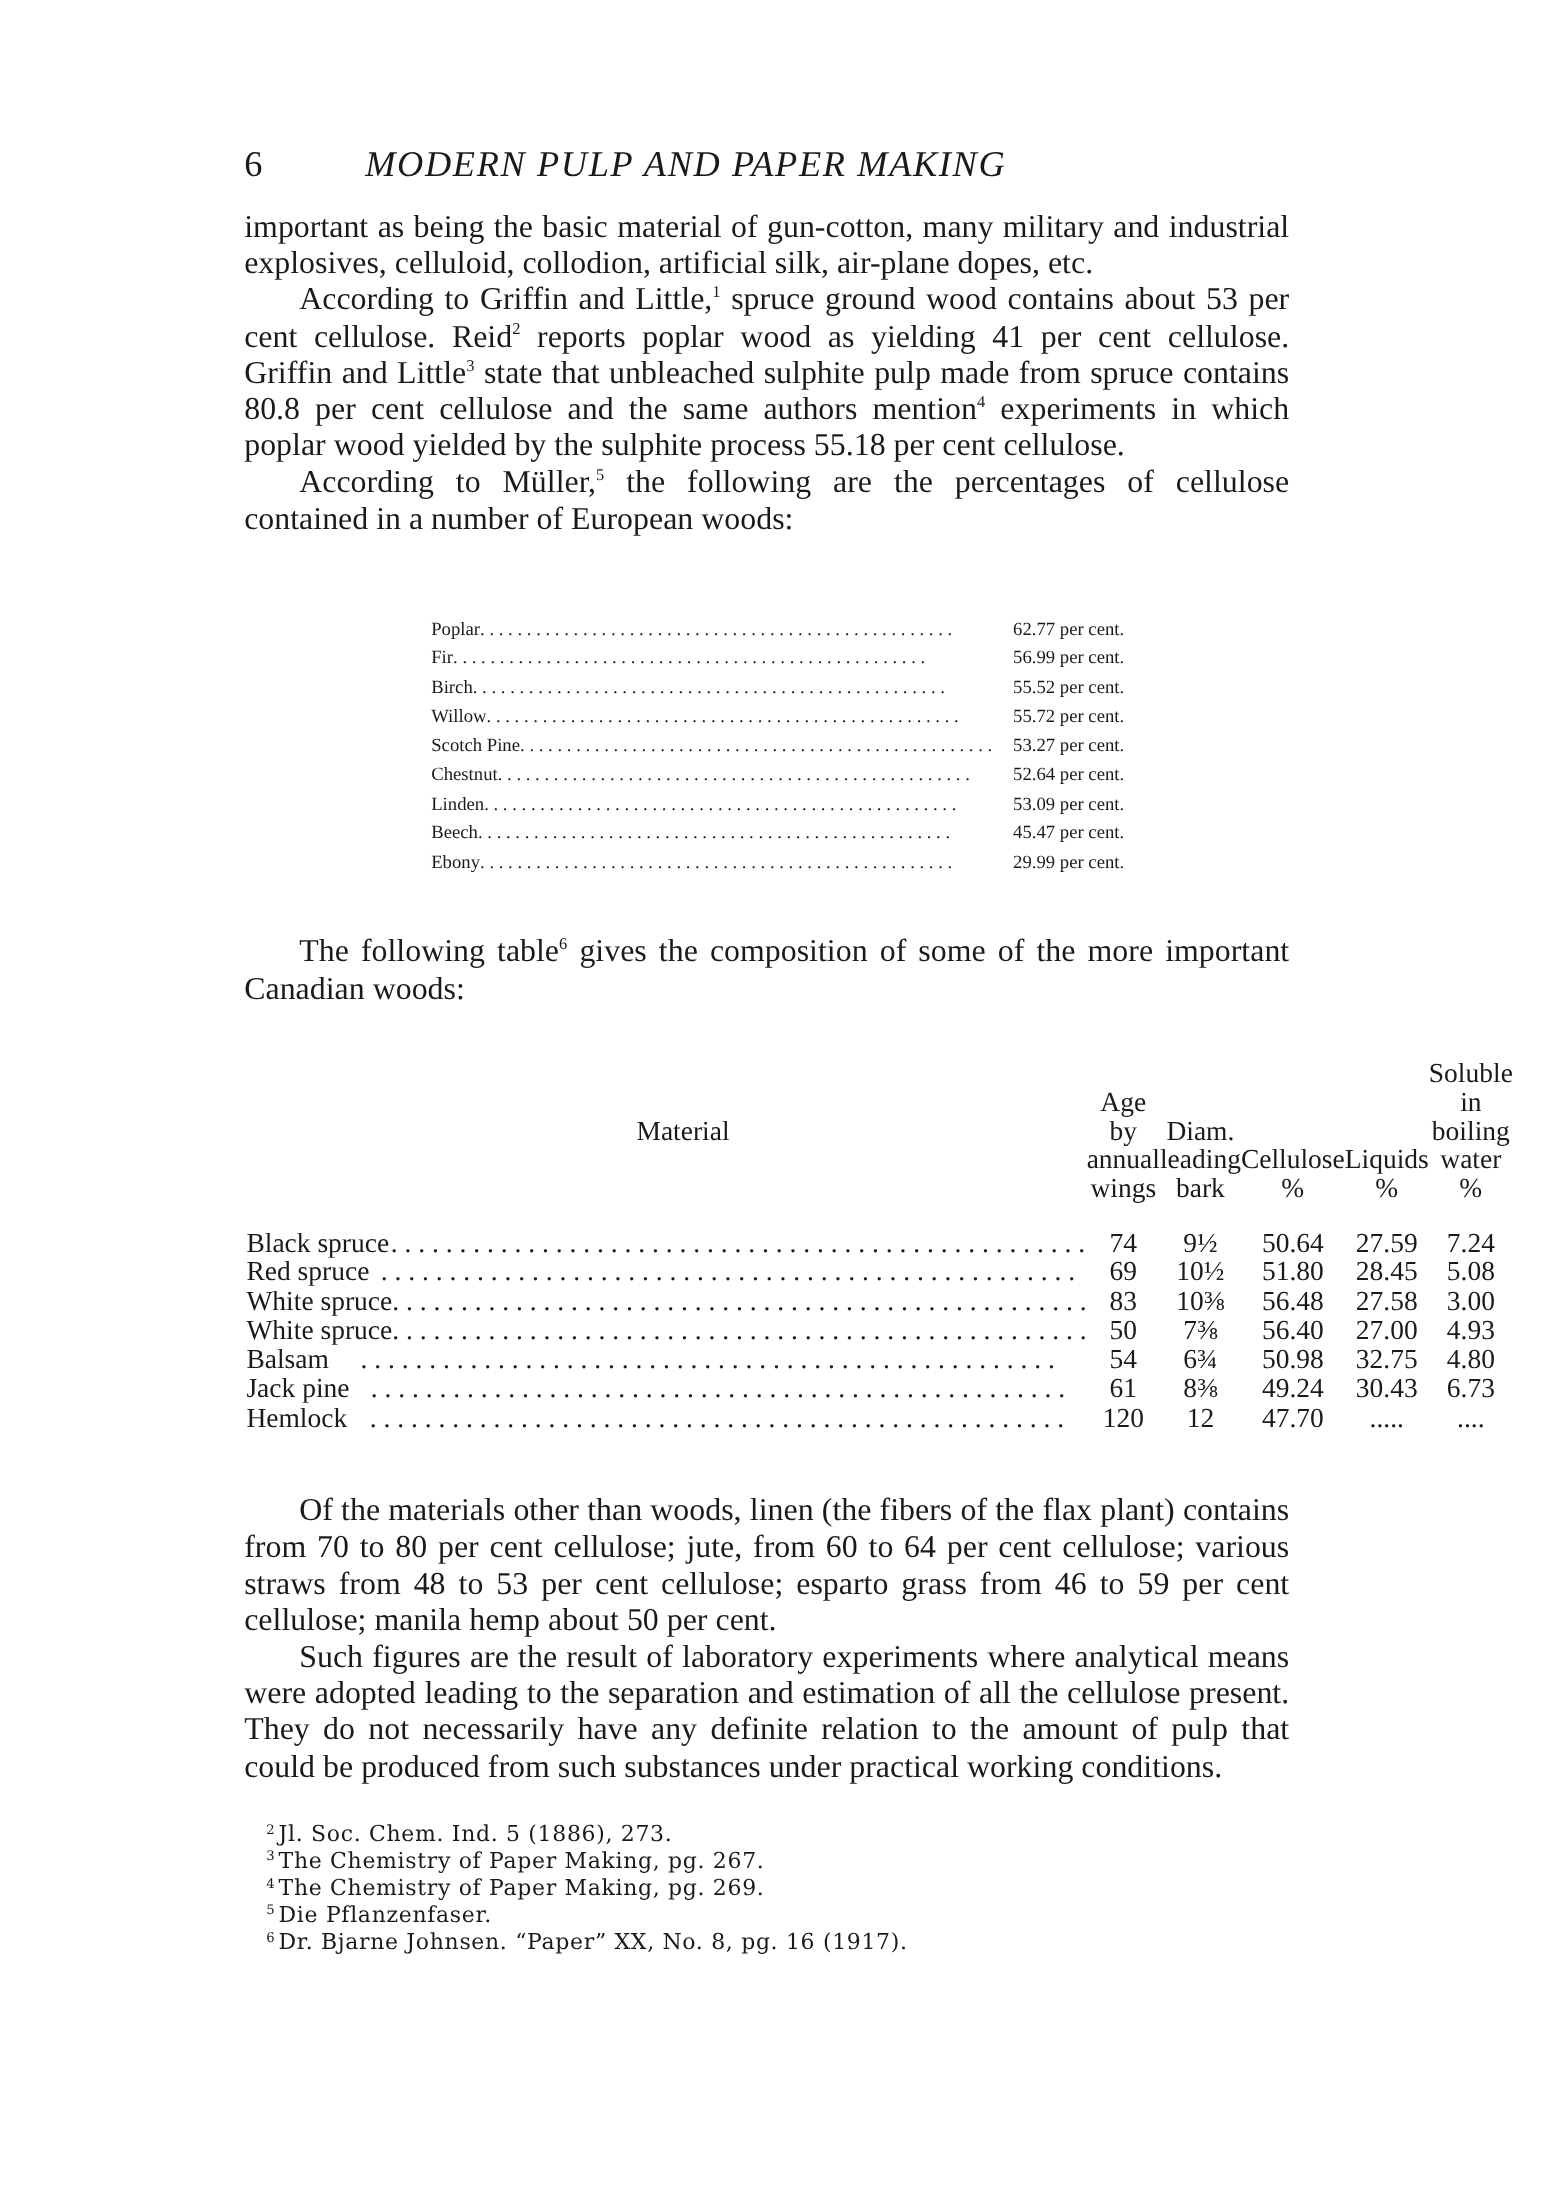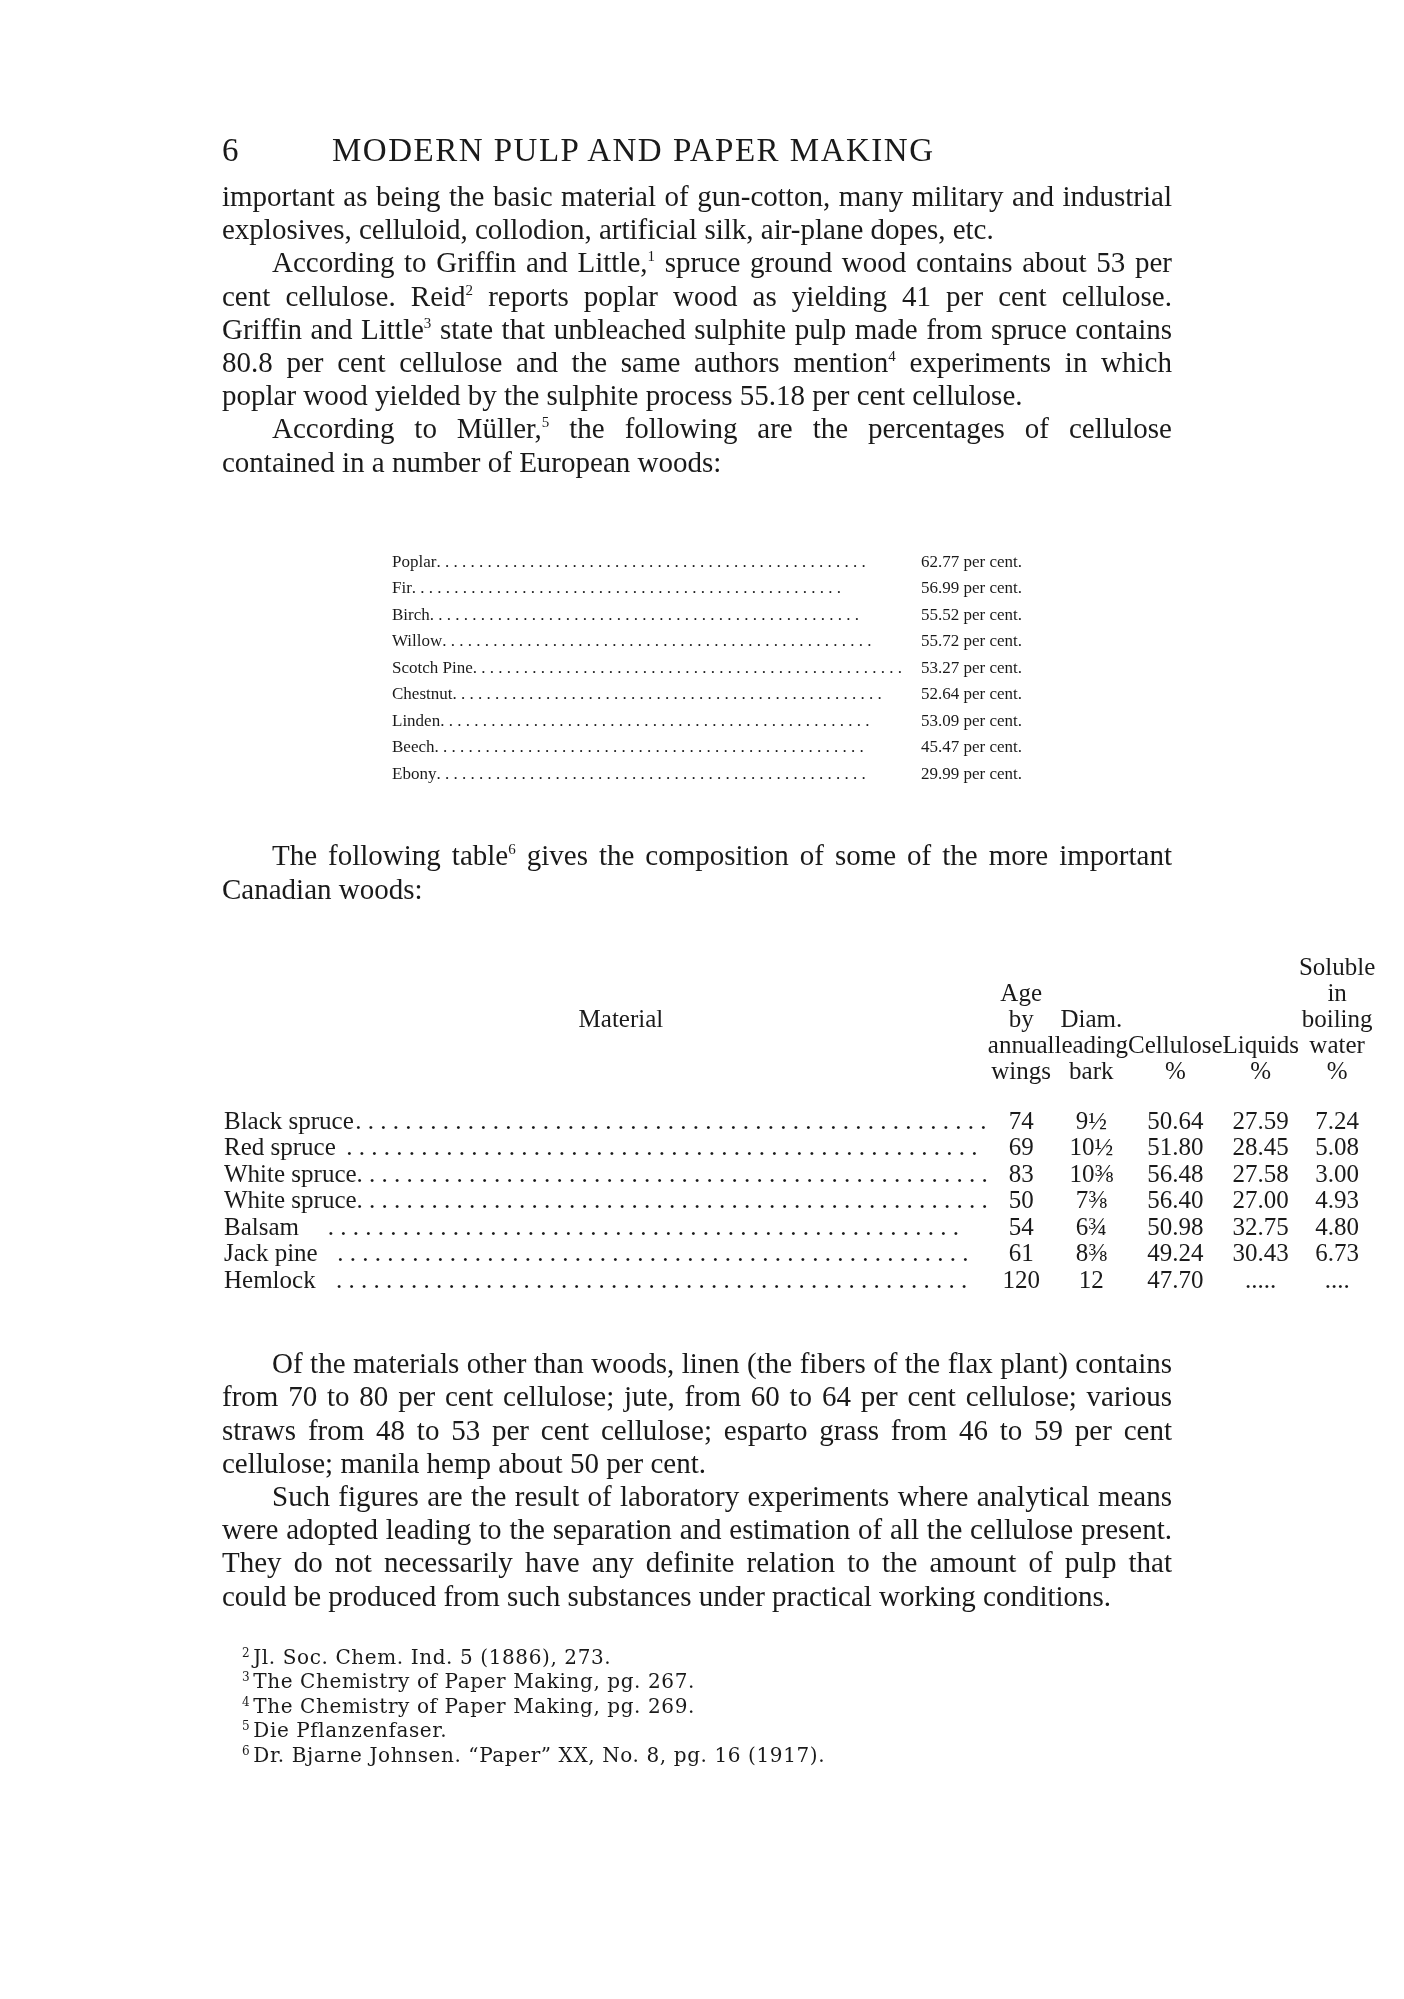--- a/index.html
+++ b/index.html
@@ -3,25 +3,25 @@
   <meta charset="utf-8">
   <style>
     html, body { margin: 0; padding: 0; background: #ffffff; }
     body {
       width: 1404px; height: 1999px; position: relative; overflow: hidden;
       font-family: "Liberation Serif", "DejaVu Serif", serif; color: #1a1a1a;
     }
     .page { position: absolute; left: 222px; top: 132px; width: 950px; }
     .running-head { display: flex; align-items: baseline; font-size: 33px; height: 48px; }
     .page-number { width: 110px; font-style: normal; }
-    .book-title { letter-spacing: 1.5px; }
+    .book-title { font-style: italic; letter-spacing: 1.5px; }
     .para { font-size: 29px; line-height: 33.2px; text-align: justify; margin: 0; }
     .para.indent { text-indent: 50px; }
     sup { font-size: 15px; line-height: 0; vertical-align: 11px; }
-    .p1 { margin-top: 0; }
+    .p1 { margin-top: 10px; }
 
     .euro-list { margin: 70px 0 0 170px; font-size: 17px; line-height: 26.5px; }
     .euro-row { display: flex; width: 630px; }
     .euro-name { flex: 0 0 auto; }
     .dots { flex: 1 1 auto; overflow: hidden; white-space: nowrap; letter-spacing: 2px; }
     .dots::after { content: ". . . . . . . . . . . . . . . . . . . . . . . . . . . . . . . . . . . . . . . . . . . . . . . . . . ."; letter-spacing: 0px; }
     .euro-val { flex: 0 0 auto; padding-left: 6px; }
 
     .intro-table { margin-top: 52px; }
 

